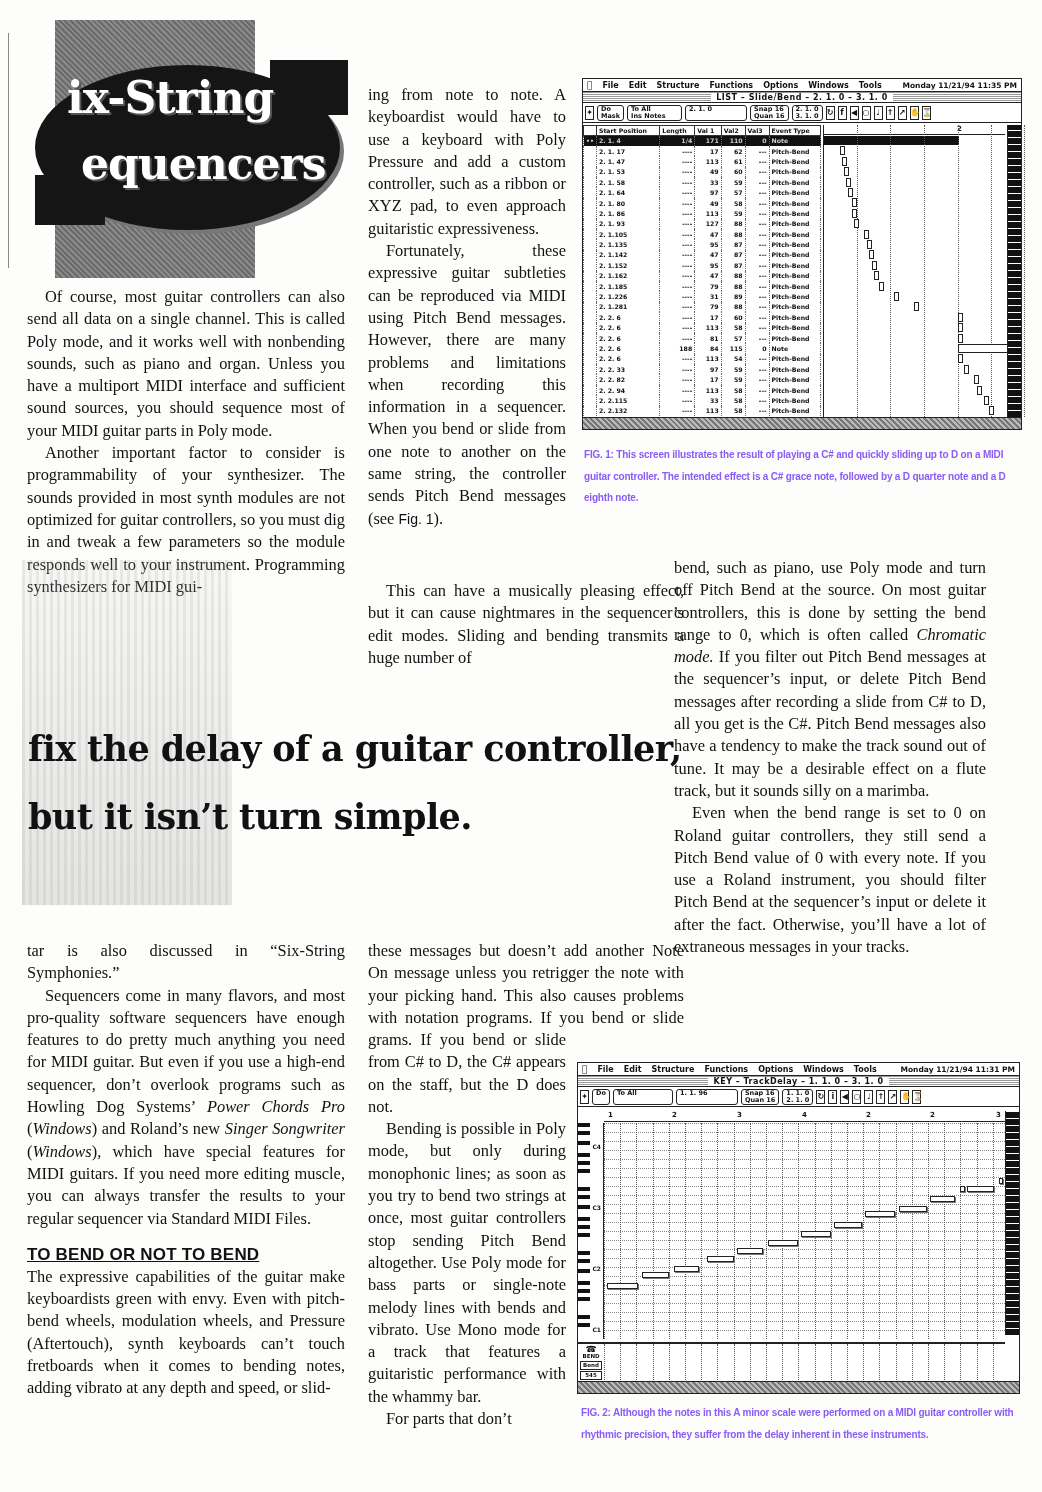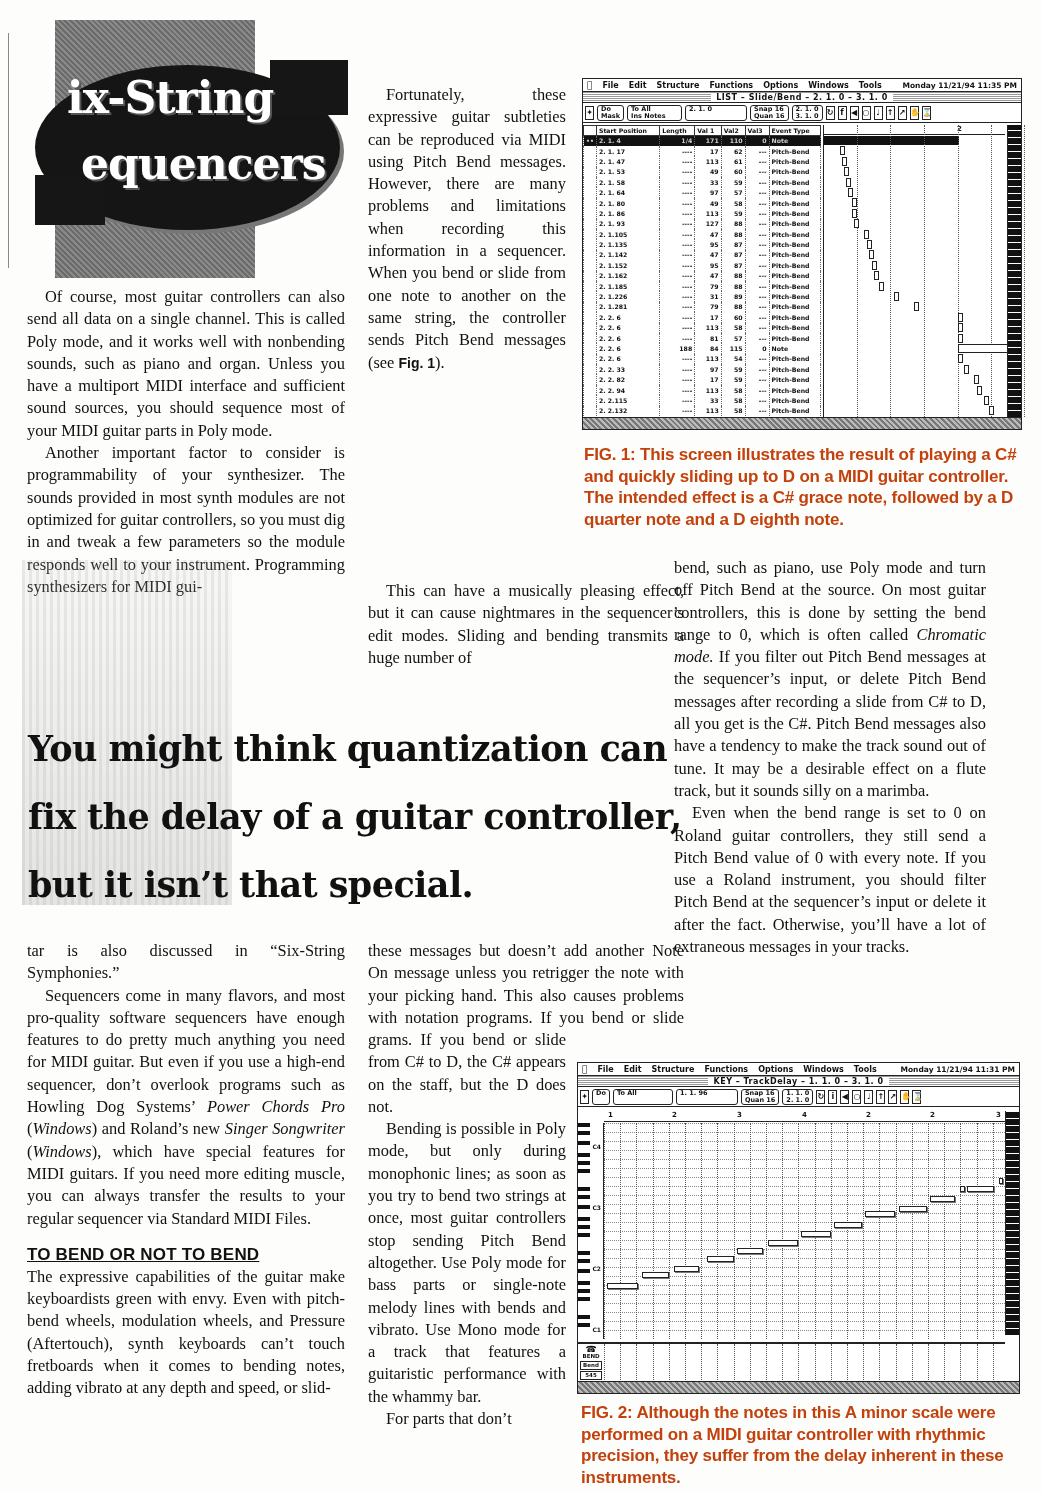--- a/index.html
+++ b/index.html
@@ -3,21 +3,21 @@
 <meta charset="utf-8">
 <style>
   * { box-sizing: border-box; margin: 0; padding: 0; }
   html, body { width: 1042px; height: 1492px; background: #fdfdfb; overflow: hidden; }
   body { position: relative; font-family: "Liberation Serif", "DejaVu Serif", serif; color: #111; }
 
   .col { position: absolute; font-size: 16.4px; line-height: 22.3px; text-align: justify; }
   .col p { text-indent: 18px; }
   .col p.noind { text-indent: 0; }
   .col em { font-style: italic; }
-  .sans-b { font-family: "Liberation Sans", "DejaVu Sans", sans-serif; font-weight: bold; font-size: 14px; margin-top: 12px; }
+  .sans-b { font-family: "Liberation Sans", "DejaVu Sans", sans-serif; font-weight: normal; font-size: 14px; margin-top: 12px; }
 
   
   .title-art { position: absolute; left: 25px; top: 20px; width: 330px; height: 240px; }
   .title-art .bar { position: absolute; left: 30px; top: 0; width: 200px; height: 258px;
      background: repeating-linear-gradient(45deg, #6b6b6b 0 2px, #8a8a8a 2px 4px); }
   .title-art .oval { position: absolute; left: 10px; top: 45px; width: 305px; height: 165px;
      background: #151515; border-radius: 50%; box-shadow: 4px 4px 0 #777; }
   .title-art .blk1 { position: absolute; left: 245px; top: 40px; width: 78px; height: 55px; background: #161616; }
   .title-art .blk2 { position: absolute; left: 10px; top: 155px; width: 70px; height: 50px; background: #161616; }
   .title-art .t1, .title-art .t2 { position: absolute; color: #fff; font-family: "DejaVu Serif", serif;
@@ -65,21 +65,21 @@
   .keys { position: absolute; left: 0; top: 60px; width: 26px; height: 216px; border-right: 1px solid #222; }
   .bkey { position: absolute; left: 0; width: 12px; height: 4px; background: #111; }
   .klabel { position: absolute; right: 2px; font-size: 6px; }
   .roll { position: absolute; left: 26px; right: 14px; top: 60px; height: 216px; }
   .hline { position: absolute; left: 0; right: 0; height: 0; border-top: 1px dotted #888; }
   .note { position: absolute; height: 6px; border: 1.5px solid #222; background: #fff; box-shadow: 1px 1px 0 #777; }
   .bendpane { position: absolute; left: 0; right: 14px; top: 279px; height: 44px; border-top: 2px solid #222; }
   .bendlabel { position: absolute; left: 2px; top: 2px; width: 22px; font-size: 5.5px; text-align: center; line-height: 7px; }
 
   .caption { position: absolute; font-family: "Liberation Sans", "DejaVu Sans", sans-serif; font-weight: bold;
-     font-size: 17px; line-height: 21.5px; color: #c2410c; letter-spacing: -0.2px; }
+     font-size: 10px; line-height: 21.5px; color: #8b5cf6; letter-spacing: -0.2px; }
   .subhead { font-family: "Liberation Sans", "DejaVu Sans", sans-serif; font-weight: bold; font-size: 17px; letter-spacing: 0.2px; line-height: 22px; margin-top: 14px; text-decoration: underline; }
 </style>
 </head>
 <body>
 
 <div class="title-art">
   <div class="vline"></div>
   <div class="bar"></div>
   <div class="oval"></div>
   <div class="blk1"></div>
@@ -87,20 +87,21 @@
   <div class="t1">ix-String</div>
   <div class="t2">equencers</div>
 </div>
 
 <div class="col" style="left:27px; top:286px; width:318px;">
   <p>Of course, most guitar controllers can also send all data on a single channel. This is called Poly mode, and it works well with nonbending sounds, such as piano and organ. Unless you have a multiport MIDI interface and sufficient sound sources, you should sequence most of your MIDI guitar parts in Poly mode.</p>
   <p>Another important factor to consider is programmability of your synthesizer. The sounds provided in most synth modules are not optimized for guitar controllers, so you must dig in and tweak a few parameters so the module responds well to your instrument. Programming synthesizers for MIDI gui-</p>
 </div>
 
 <div class="col" style="left:368px; top:84px; width:198px;">
+  <p class="noind">ing from note to note. A keyboardist would have to use a keyboard with Poly Pressure and add a custom controller, such as a ribbon or XYZ pad, to even approach guitaristic expressiveness.</p>
   <p><span>Fortunately, these expressive guitar subtleties can be reproduced via MIDI using Pitch Bend messages. However, there are many problems and limitations when recording this information in a sequencer. When you bend or slide from one note to another on the same string, the controller sends Pitch Bend messages (see </span><span class="sans-b">Fig. 1</span><span>).</span></p>
 </div>
 <div class="col" style="left:368px; top:580px; width:316px;">
   <p>This can have a musically pleasing effect, but it can cause nightmares in the sequencer’s edit modes. Sliding and bending transmits a huge number of</p>
 </div>
 
 <div class="mac" style="left:582px; top:78px; width:440px; height:352px;">
   <div class="menubar">
     <span class="apple"></span>
     <span>File</span>
@@ -445,23 +446,22 @@
       </div>
     <div style="position:absolute;left:134px;top:219px;width:64px;height:9px;border:1px solid #222;background:#fff;"></div>
   </div>
   <div class="scroll-v"></div>
   <div class="scroll-h"></div>
 </div>
 <div class="caption" style="left:584px; top:444px; width:436px;">FIG. 1: This screen illustrates the result of playing a C# and quickly sliding up to D on a MIDI guitar controller. The intended effect is a C# grace note, followed by a D quarter note and a D eighth note.</div>
 
 <div class="pq-photo"></div>
 <div class="pullquote">
-  <div>You might think quantization can</div>
   <div>fix the delay of a guitar controller,</div>
-  <div>but it isn’t that special.</div>
+  <div>but it isn’t turn simple.</div>
 </div>
 
 <div class="col" style="left:674px; top:557px; width:312px;">
   <p class="noind"><span>bend, such as piano, use Poly mode and turn off Pitch Bend at the source. On most guitar controllers, this is done by setting the bend range to 0, which is often called </span><em>Chromatic mode.</em><span> If you filter out Pitch Bend messages at the sequencer’s input, or delete Pitch Bend messages after recording a slide from C# to D, all you get is the C#. Pitch Bend messages also have a tendency to make the track sound out of tune. It may be a desirable effect on a flute track, but it sounds silly on a marimba.</span></p>
   <p>Even when the bend range is set to 0 on Roland guitar controllers, they still send a Pitch Bend value of 0 with every note. If you use a Roland instrument, you should filter Pitch Bend at the sequencer’s input or delete it after the fact. Otherwise, you’ll have a lot of extraneous messages in your tracks.</p>
 </div>
 
 <div class="col" style="left:27px; top:940px; width:318px;">
   <p class="noind">tar is also discussed in “Six-String Symphonies.”</p>
   <p><span>Sequencers come in many flavors, and most pro-quality software sequencers have enough features to do pretty much anything you need for MIDI guitar. But even if you use a high-end sequencer, don’t overlook programs such as Howling Dog Systems’ </span><em>Power Chords Pro</em><span> (</span><em>Windows</em><span>) and Roland’s new </span><em>Singer Songwriter</em><span> (</span><em>Windows</em><span>), which have special features for MIDI guitars. If you need more editing muscle, you can always transfer the results to your regular sequencer via Standard MIDI Files.</span></p>

